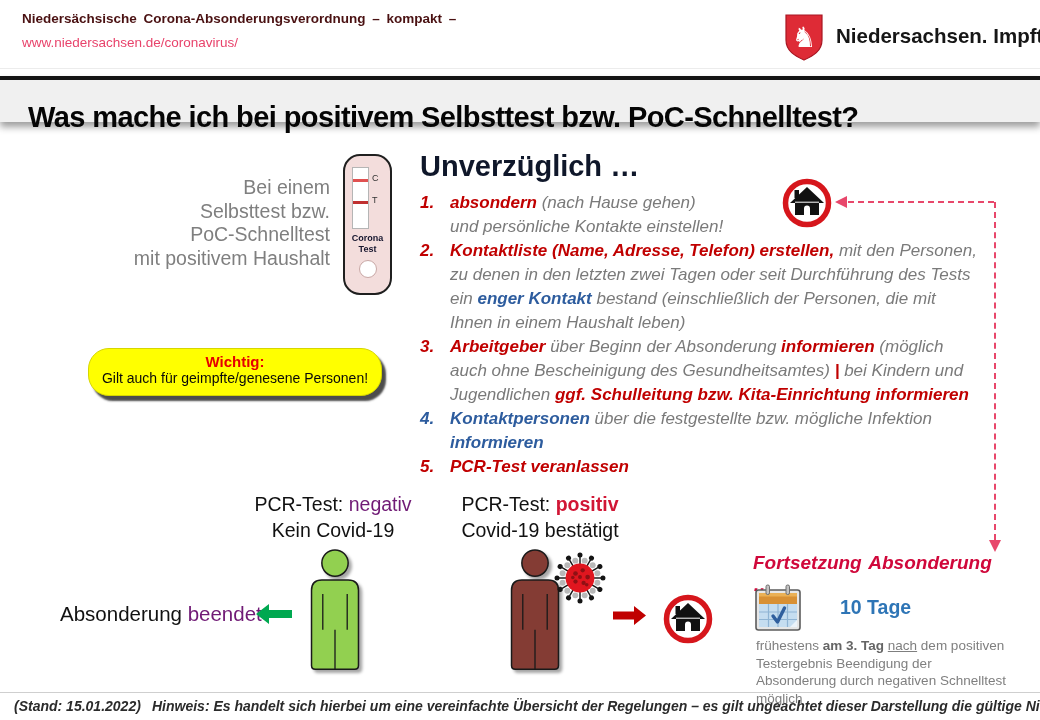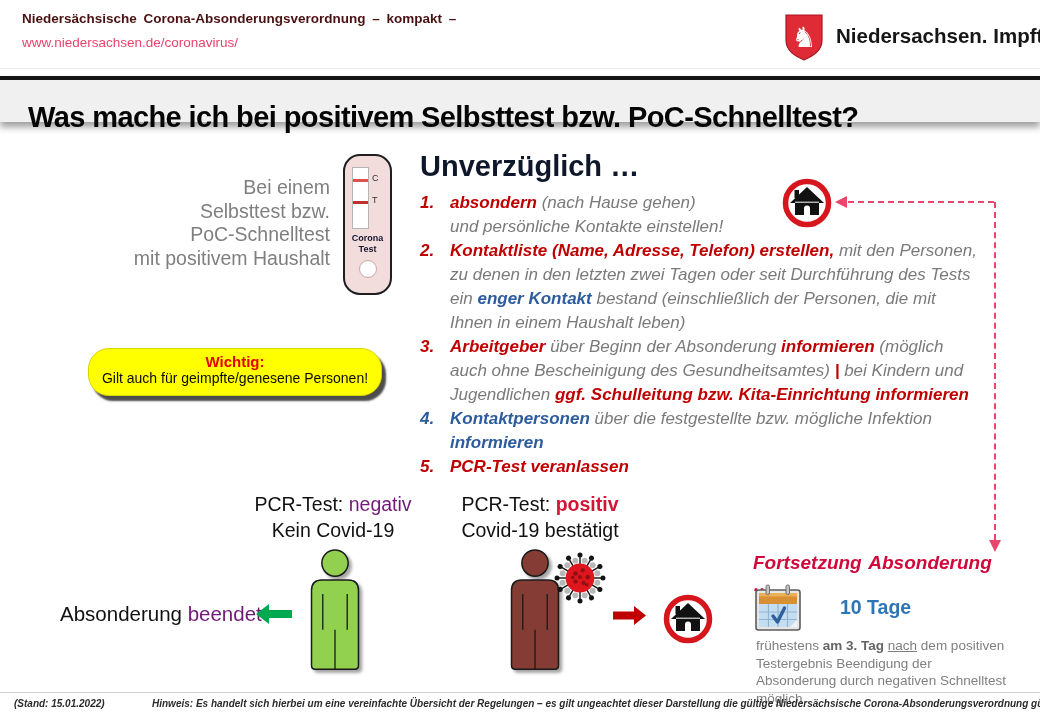--- a/index.html
+++ b/index.html
@@ -101,21 +101,21 @@
              font-style:italic;color:#d0083b;word-spacing:2px;}
   .calendar{position:absolute;left:753px;top:583px;width:50px;height:50px;}
   .calendar svg{display:block;width:100%;height:100%;}
   .duration{position:absolute;left:815px;top:596px;font-size:19.5px;font-weight:bold;color:#2e75b6;margin-left:25px;}
   .cont-note{position:absolute;left:756px;top:637px;width:258px;font-size:13.5px;line-height:17.5px;color:#7f7f7f;}
   .cont-note .b{font-weight:bold;color:#656565;}
   .cont-note .u{text-decoration:underline;}
 
   
   .footer{position:absolute;left:0;top:692px;width:1040px;height:28px;border-top:1.5px solid #cfcfcf;
-          font-size:10px;font-style:italic;font-weight:600;color:#2b2b2b;white-space:nowrap;}
+          font-size:14px;font-style:italic;font-weight:600;color:#2b2b2b;white-space:nowrap;}
   .footer .stand{position:absolute;left:14px;top:5px;}
   .footer .hinweis{position:absolute;left:152px;top:5px;}
 </style>
 </head>
 <body>
 
 <div class="page">
 
   <div class="hdr">
     <div class="hdr-title">Niedersächsische Corona-Absonderungsverordnung – kompakt –</div>

